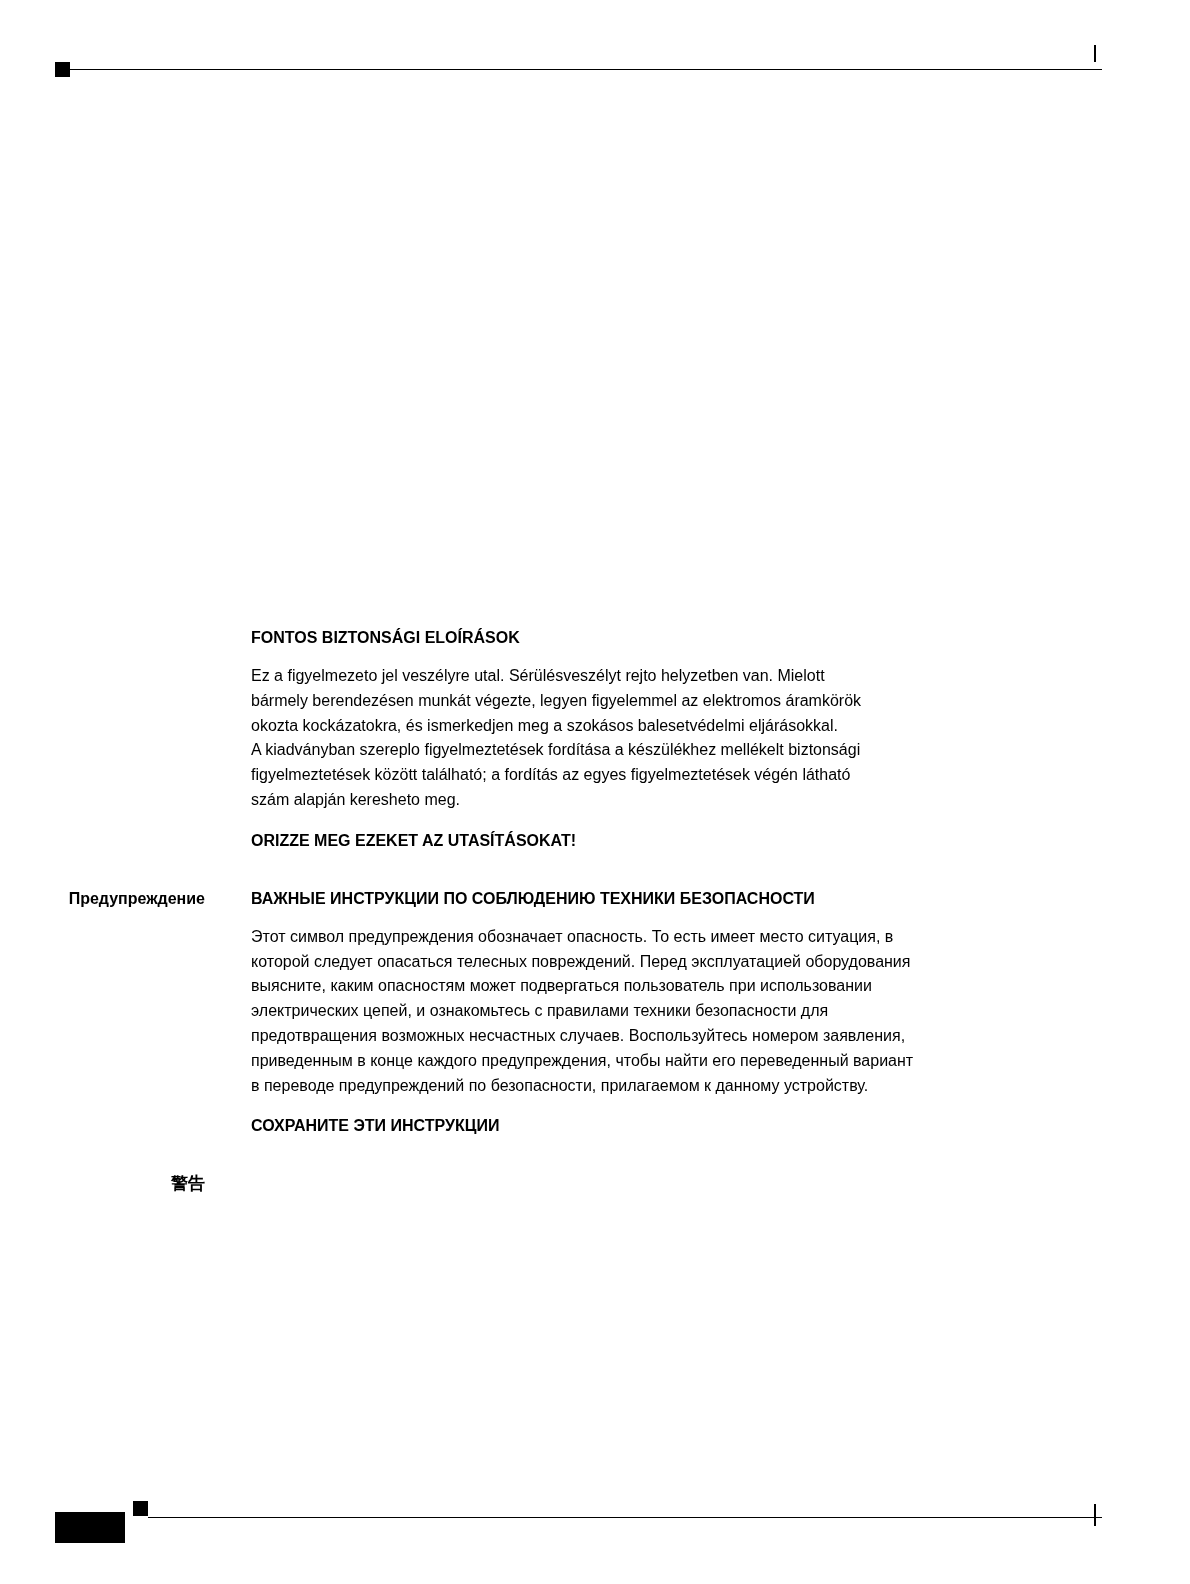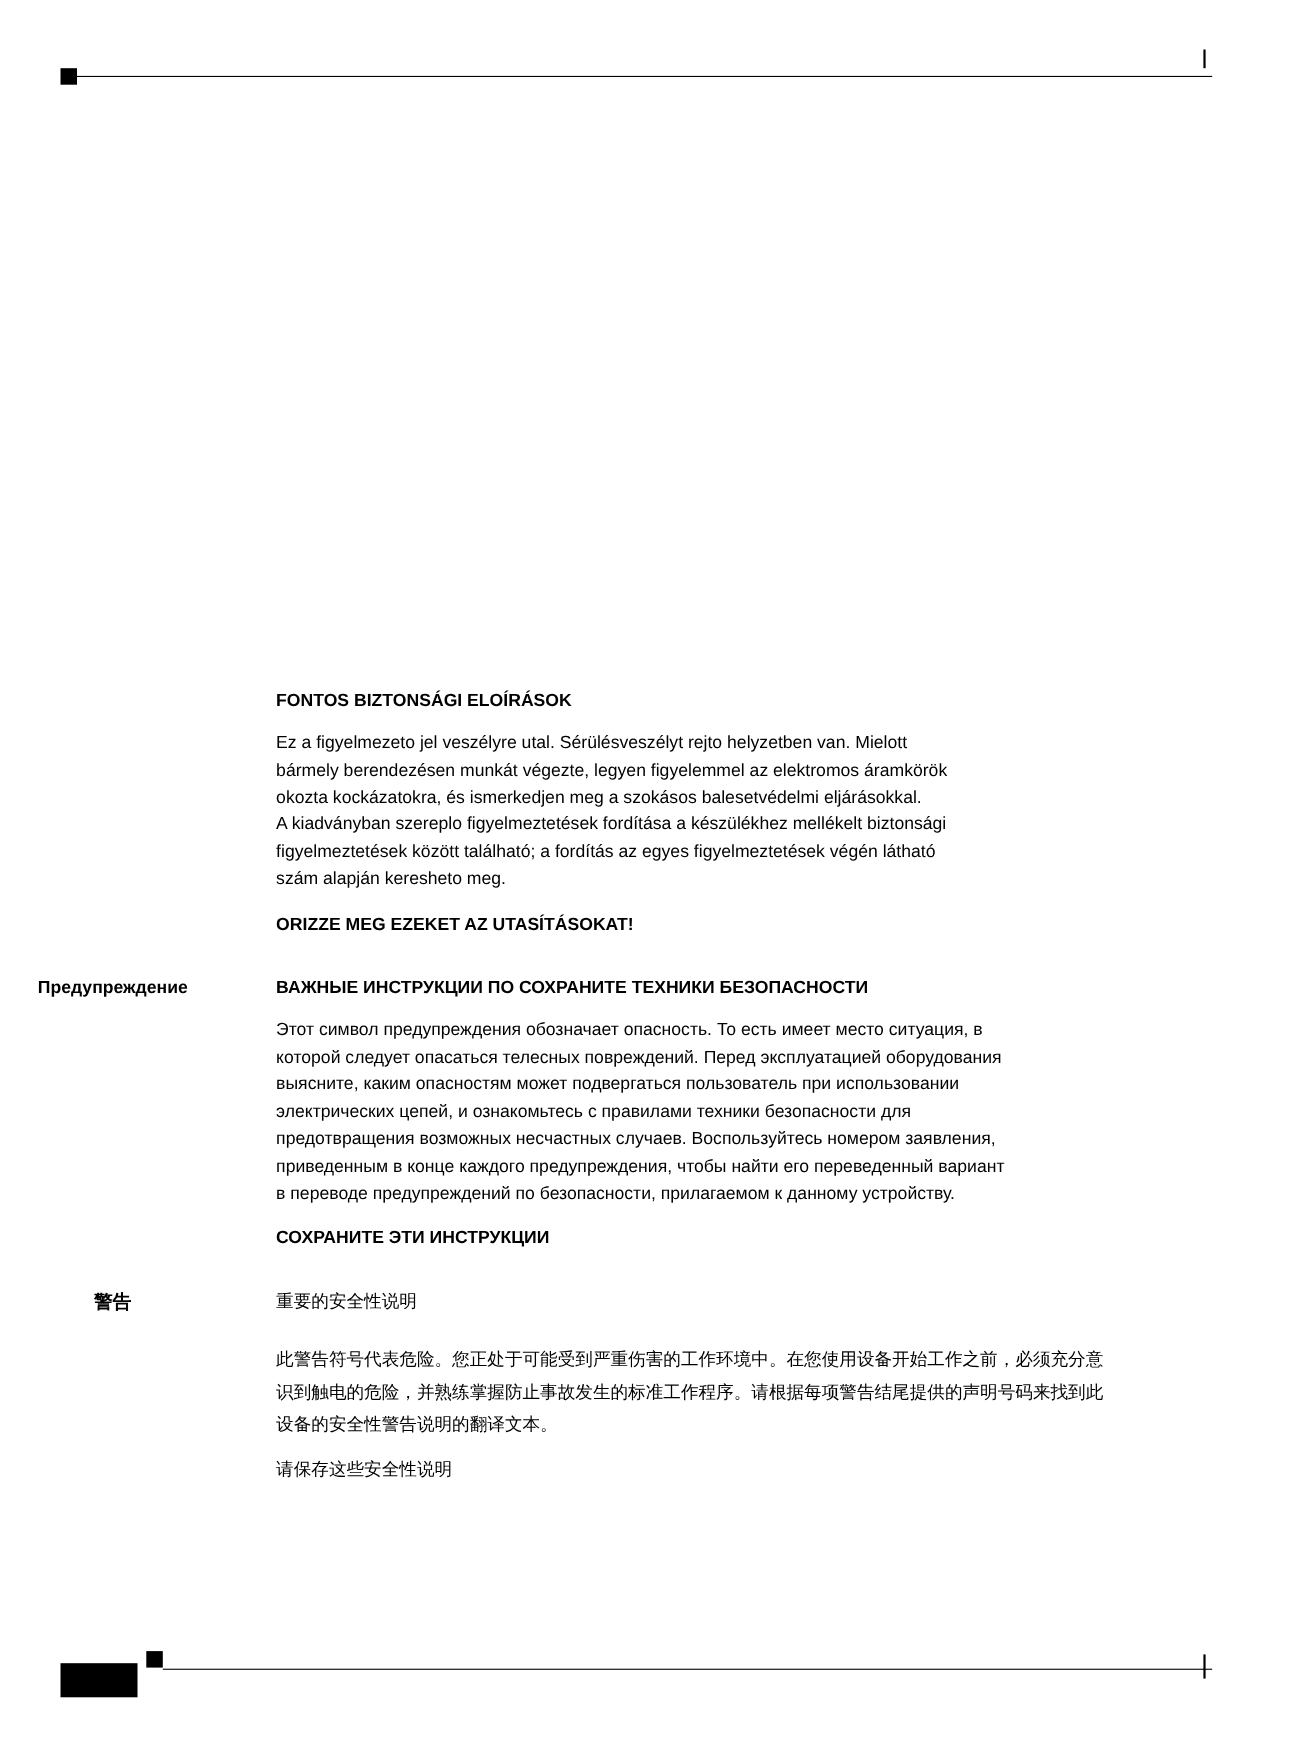--- a/index.html
+++ b/index.html
@@ -21,21 +21,21 @@
     left: 0;
     width: 1110px;
   }
   .section {
     display: grid;
     grid-template-columns: 205px 1fr;
     column-gap: 46px;
     margin-bottom: 34px;
   }
   .label-col {
-    text-align: center;
+    text-align: right;
     font-weight: bold;
     font-size: 16px;
     line-height: 24px;
   }
   .body-col { min-width: 0; }
   .heading {
     font-weight: bold;
     font-size: 16px;
     line-height: 24px;
     margin-bottom: 14px;
@@ -82,41 +82,34 @@
 A kiadványban szereplo figyelmeztetések fordítása a készülékhez mellékelt biztonsági
 figyelmeztetések között található; a fordítás az egyes figyelmeztetések végén látható
 szám alapján keresheto meg.</div>
         <div class="closing">ORIZZE MEG EZEKET AZ UTASÍTÁSOKAT!</div>
       </div>
     </div>
 
     <div class="section sec-cyrillic">
       <div class="label-col">Предупреждение</div>
       <div class="body-col">
-        <div class="heading">ВАЖНЫЕ ИНСТРУКЦИИ ПО СОХРАНИТЕ ТЕХНИКИ БЕЗОПАСНОСТИ</div>
+        <div class="heading">ВАЖНЫЕ ИНСТРУКЦИИ ПО СОБЛЮДЕНИЮ ТЕХНИКИ БЕЗОПАСНОСТИ</div>
         <div class="para">Этот символ предупреждения обозначает опасность. То есть имеет место ситуация, в
 которой следует опасаться телесных повреждений. Перед эксплуатацией оборудования
 выясните, каким опасностям может подвергаться пользователь при использовании
 электрических цепей, и ознакомьтесь с правилами техники безопасности для
 предотвращения возможных несчастных случаев. Воспользуйтесь номером заявления,
 приведенным в конце каждого предупреждения, чтобы найти его переведенный вариант
 в переводе предупреждений по безопасности, прилагаемом к данному устройству.</div>
         <div class="closing">СОХРАНИТЕ ЭТИ ИНСТРУКЦИИ</div>
       </div>
     </div>
 
     <div class="section sec-cjk">
       <div class="label-col">警告</div>
-      <div class="body-col">
-        <div class="heading">重要的安全性说明</div>
-        <div class="para">此警告符号代表危险。您正处于可能受到严重伤害的工作环境中。在您使用设备开始工作之前，必须充分意
-识到触电的危险，并熟练掌握防止事故发生的标准工作程序。请根据每项警告结尾提供的声明号码来找到此
-设备的安全性警告说明的翻译文本。</div>
-        <div class="closing">请保存这些安全性说明</div>
-      </div>
     </div>
 
   </div>
 
   <div class="mark" style="left:55px; top:1512px; width:70px; height:31px;"></div>
   <div class="mark" style="left:133px; top:1501px; width:15px; height:15px;"></div>
   <div class="mark" style="left:148px; top:1517px; width:954px; height:1px;"></div>
   <div class="mark" style="left:1094px; top:1504px; width:2px; height:22px;"></div>
 
 </div>

